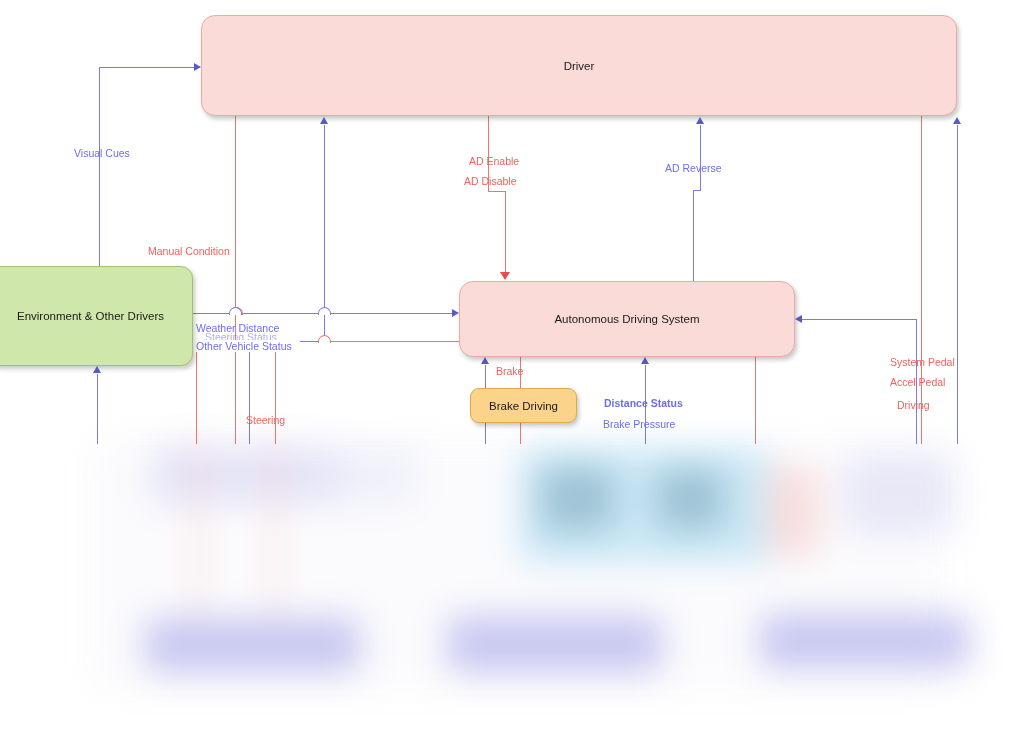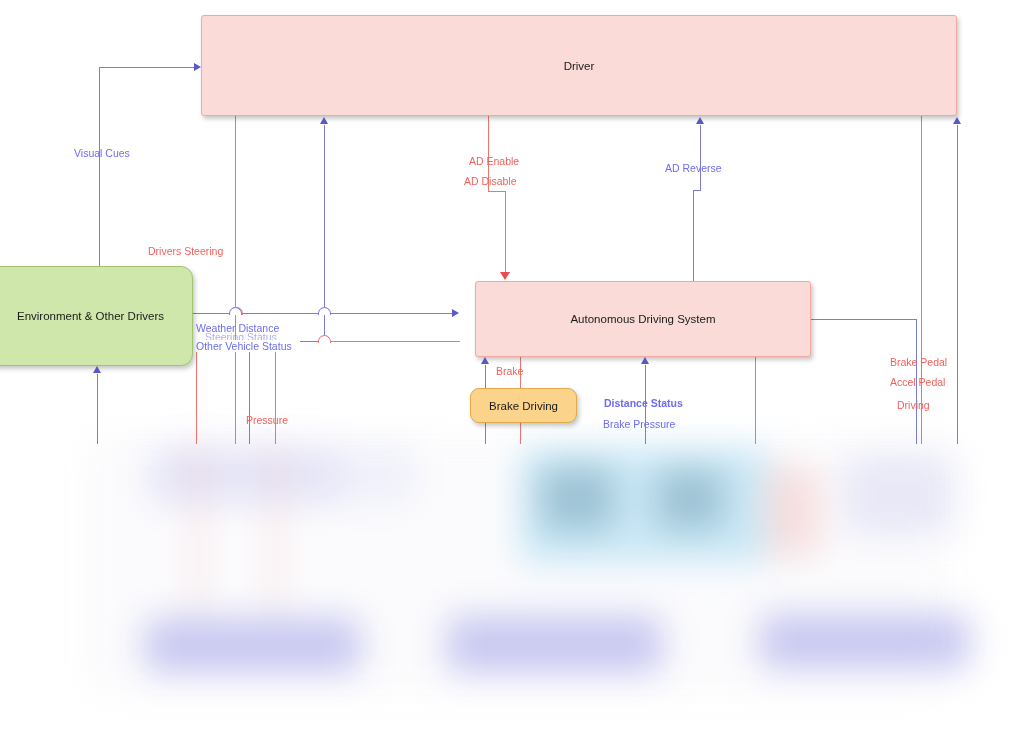--- a/index.html
+++ b/index.html
@@ -1,29 +1,29 @@
 <!DOCTYPE html>
 <html><head>
 <meta charset="utf-8">
 <style>
   html,body{margin:0;padding:0;background:#ffffff;}
   body{width:1024px;height:747px;overflow:hidden;font-family:"Liberation Sans",sans-serif;}
   #canvas{position:relative;width:1024px;height:747px;background:#ffffff;}
 
   
-  .node{position:absolute;box-sizing:border-box;border-radius:3px;
+  .node{position:absolute;box-sizing:border-box;border-radius:14px;
         display:flex;align-items:center;justify-content:center;
         font-size:11.5px;color:#1a1a1a;text-align:center;
         box-shadow:2px 3px 4px rgba(60,60,60,.28);z-index:40;}
   .node.pink{background:#fadbd8;border:1.4px solid #f0a9a2;}
   .node.green{background:#cfe7ab;border:1.4px solid #9fc470;}
   .node.orange{background:#fbd38a;border:1.4px solid #e0a94a;border-radius:9px;}
 
   #n-driver{left:201px;top:15px;width:756px;height:101px;}
-  #n-ads{left:459px;top:281px;width:336px;height:76px;margin-left:16px;}
+  #n-ads{left:459px;top:281px;width:336px;height:76px;}
   #n-env{left:-12px;top:266px;width:205px;height:100px;border-radius:12px;}
   #n-brake-act{left:470px;top:388px;width:107px;height:35px;font-size:11.5px;}
 
   
   .ln{position:absolute;z-index:10;}
   .v{width:0;border-left-width:1.4px;border-left-style:solid;}
   .h{height:0;border-top-width:1.4px;border-top-style:solid;}
   .blue{border-color:#7b7bdd;}
   .red{border-color:#f0736f;}
 
@@ -87,21 +87,21 @@
   <div class="ln h blue" style="left:99px;top:67px;width:97px;"></div>
   <div class="arw arw-right" style="left:194px;top:62.5px;"></div>
   <div class="lbl blue" style="left:74px;top:147px;">Visual Cues</div>
 
   <div class="ln v blue" style="left:97px;top:374px;height:70px;"></div>
   <div class="arw arw-up" style="left:92.5px;top:366px;"></div>
 
   <div class="ln v red" style="left:235px;top:116px;height:195px;"></div>
   <div class="hop red" style="left:230px;top:307px;"></div>
   <div class="ln v red" style="left:235px;top:314px;height:130px;"></div>
-  <div class="lbl red" style="left:148px;top:245px;">Drivers Steering</div>
+  <div class="lbl red" style="left:148px;top:245px;">Manual Condition</div>
 
   <div class="ln v blue" style="left:324px;top:125px;height:188px;"></div>
   <div class="arw arw-up" style="left:319.5px;top:117px;"></div>
 
   <div class="ln h blue" style="left:193px;top:313px;width:36px;"></div>
   <div class="hop" style="left:229px;top:306.5px;"></div>
   <div class="ln h blue" style="left:240px;top:313px;width:78px;"></div>
   <div class="hop" style="left:318px;top:306.5px;"></div>
   <div class="ln h blue" style="left:329px;top:313px;width:125px;"></div>
   <div class="arw arw-right" style="left:452px;top:308.5px;"></div>
@@ -112,21 +112,21 @@
   <div class="ln h red" style="left:318px;top:341px;width:112px;"></div>
   <div class="hop red" style="left:318px;top:334.5px;"></div>
   <div class="ln h red" style="left:430px;top:341px;width:30px;"></div>
 
   <div class="lbl blue" style="left:196px;top:322px;">Weather Distance</div>
   <div class="lbl blue" style="left:205px;top:331px;opacity:.55;">Steering Status</div>
   <div class="lbl blue opaque" style="left:196px;top:340px;">Other Vehicle Status</div>
 
   <div class="ln v blue" style="left:249px;top:350px;height:94px;"></div>
   <div class="ln v red" style="left:275px;top:350px;height:94px;"></div>
-  <div class="lbl red" style="left:246px;top:414px;">Pressure</div>
+  <div class="lbl red" style="left:246px;top:414px;">Steering</div>
 
   <div class="ln v red" style="left:196px;top:350px;height:94px;"></div>
 
   <div class="ln v red" style="left:488px;top:116px;height:75px;"></div>
   <div class="ln h red" style="left:488px;top:191px;width:17px;"></div>
   <div class="ln v red" style="left:505px;top:191px;height:82px;"></div>
   <div class="arw arw-down-r" style="left:500px;top:272px;"></div>
   <div class="lbl red" style="left:469px;top:155px;">AD Enable</div>
   <div class="lbl red" style="left:464px;top:175px;">AD Disable</div>
 
@@ -143,21 +143,21 @@
   <div class="arw arw-up" style="left:480.5px;top:357px;"></div>
 
   <div class="ln v blue" style="left:645px;top:365px;height:79px;"></div>
   <div class="arw arw-up" style="left:640.5px;top:357px;"></div>
   <div class="lbl blue" style="left:604px;top:397px;font-weight:bold;">Distance Status</div>
   <div class="lbl blue" style="left:603px;top:418px;">Brake Pressure</div>
 
   <div class="ln v red" style="left:755px;top:357px;height:87px;"></div>
 
   <div class="ln v red" style="left:921px;top:116px;height:328px;"></div>
-  <div class="lbl red" style="left:890px;top:356px;">Brake Pedal</div>
+  <div class="lbl red" style="left:890px;top:356px;">System Pedal</div>
   <div class="lbl red" style="left:890px;top:376px;">Accel Pedal</div>
   <div class="lbl red" style="left:897px;top:399px;">Driving</div>
 
   <div class="ln v blue" style="left:957px;top:125px;height:319px;"></div>
   <div class="arw arw-up" style="left:952.5px;top:117px;"></div>
 
   <div class="ln v blue" style="left:916px;top:319px;height:125px;"></div>
   <div class="ln h blue" style="left:802px;top:319px;width:115px;"></div>
   <div class="arw arw-left" style="left:795px;top:314.5px;"></div>
 

